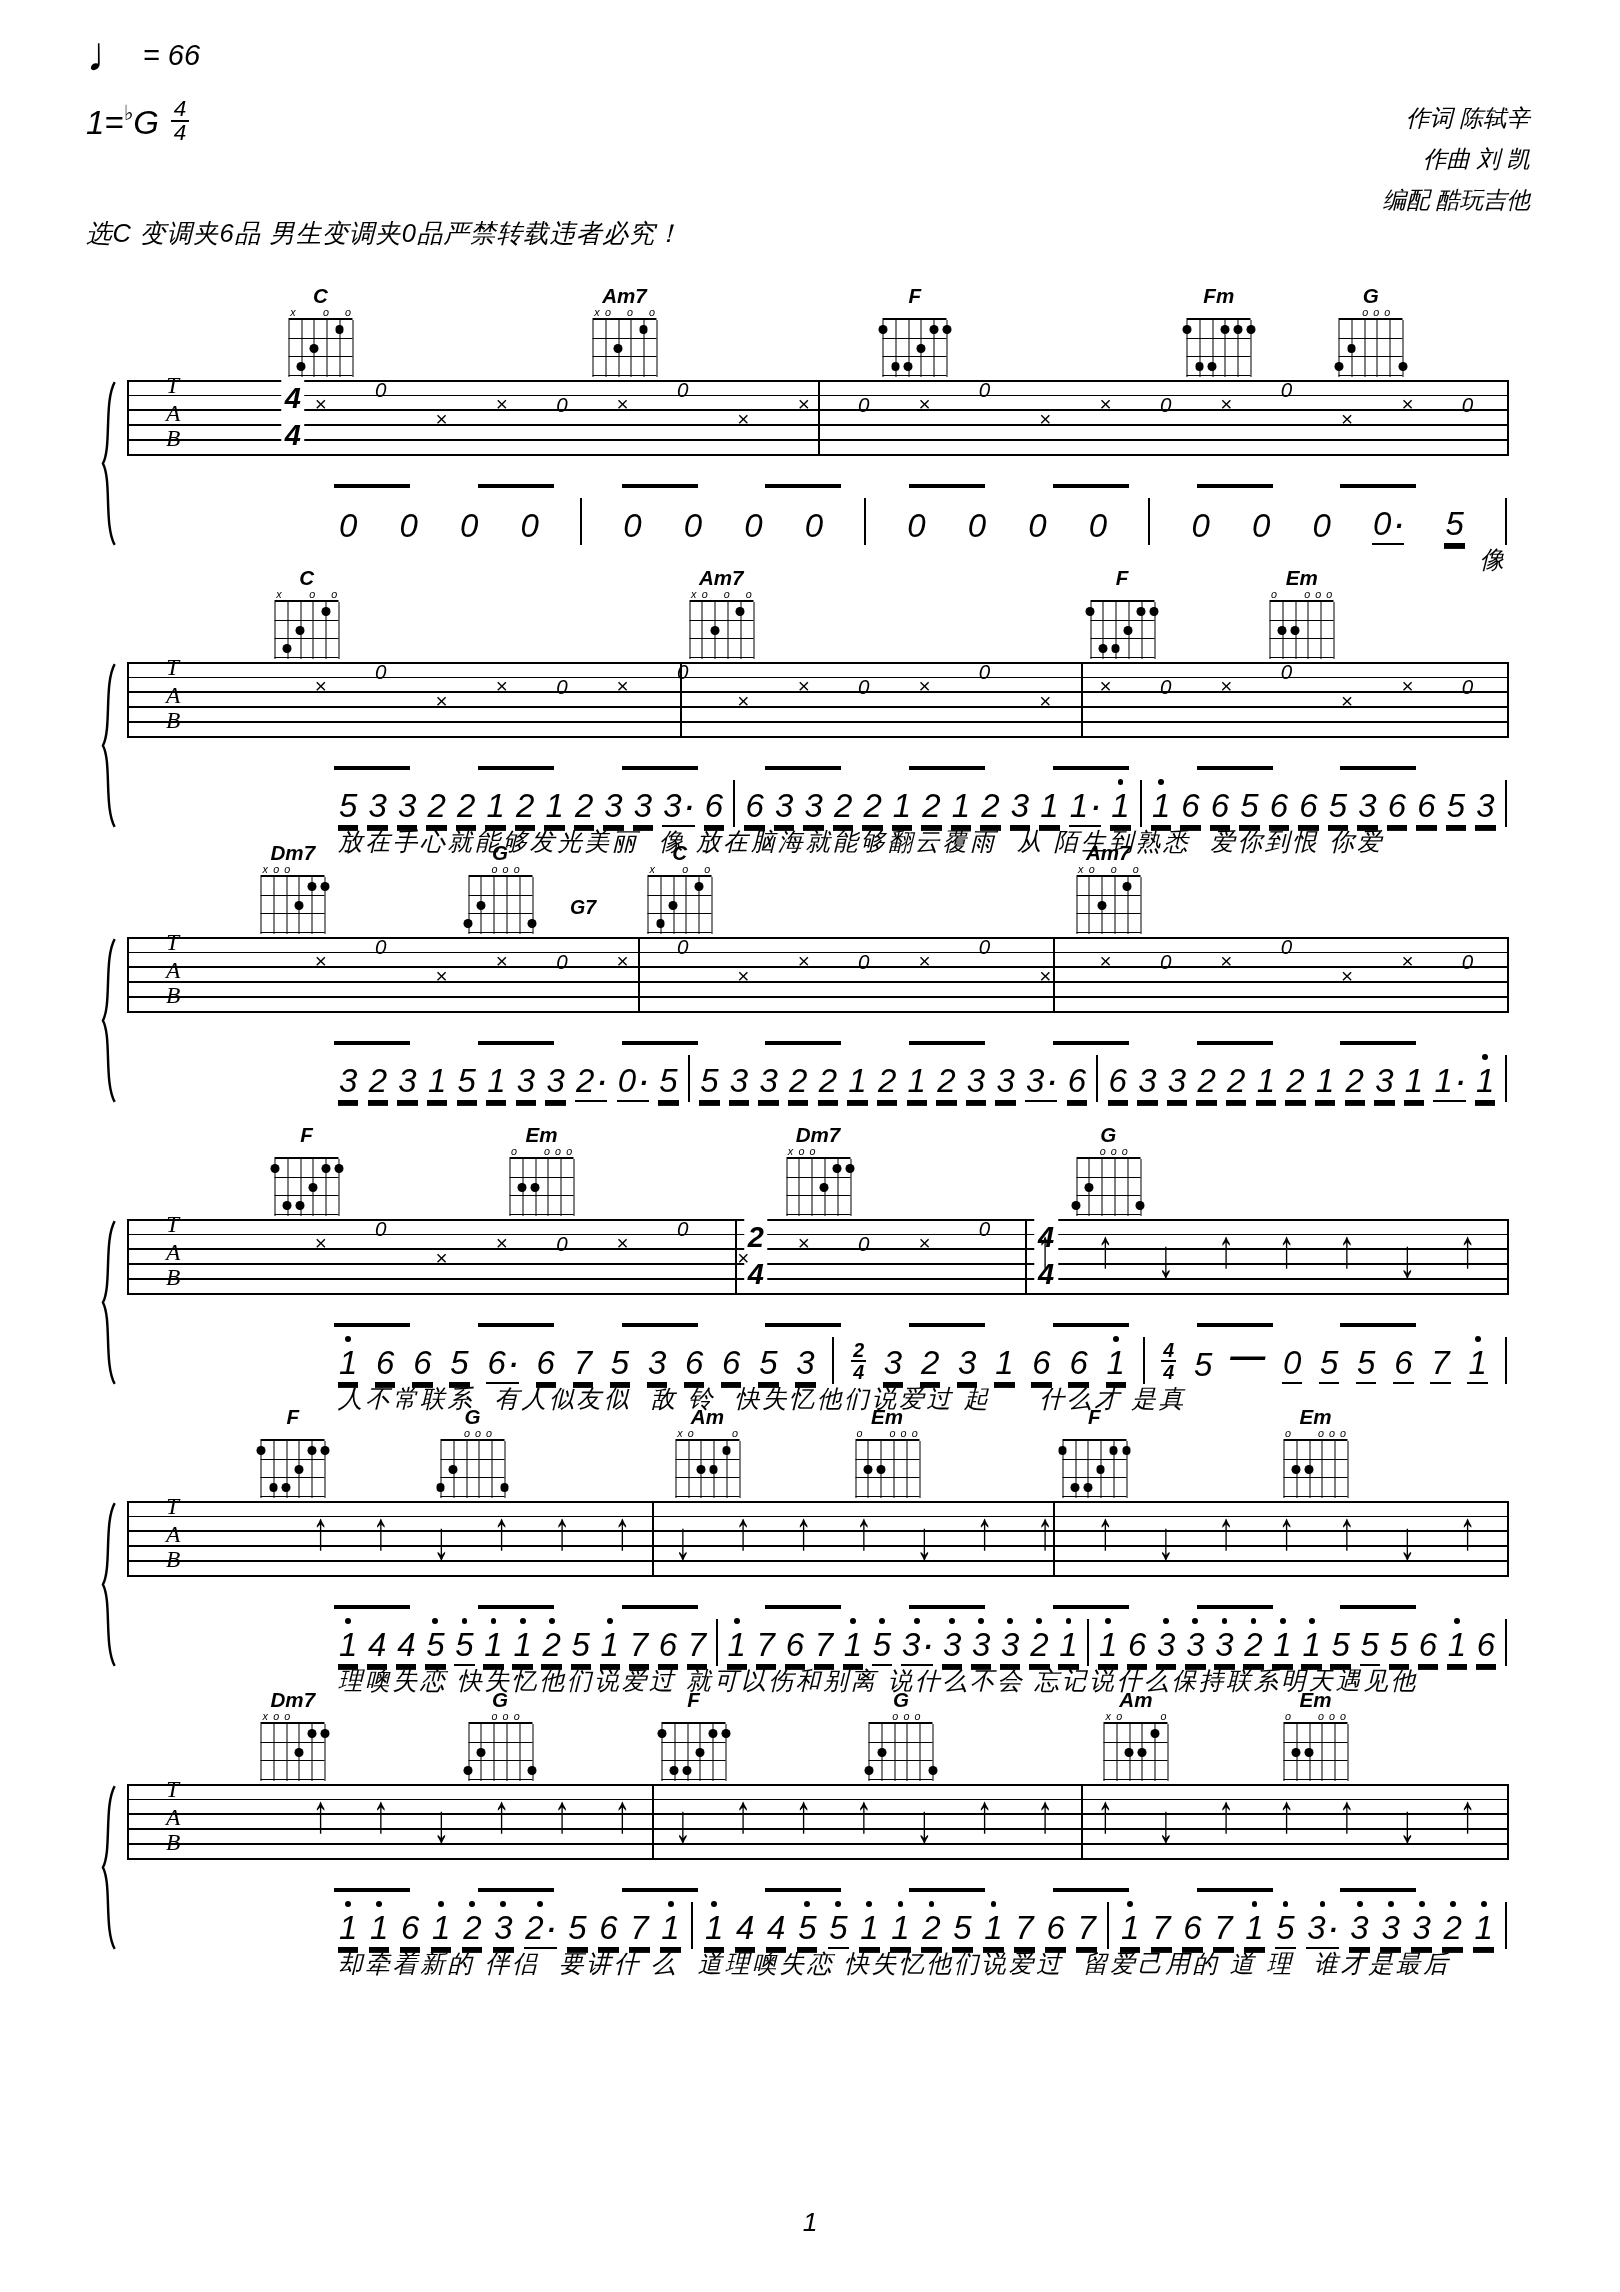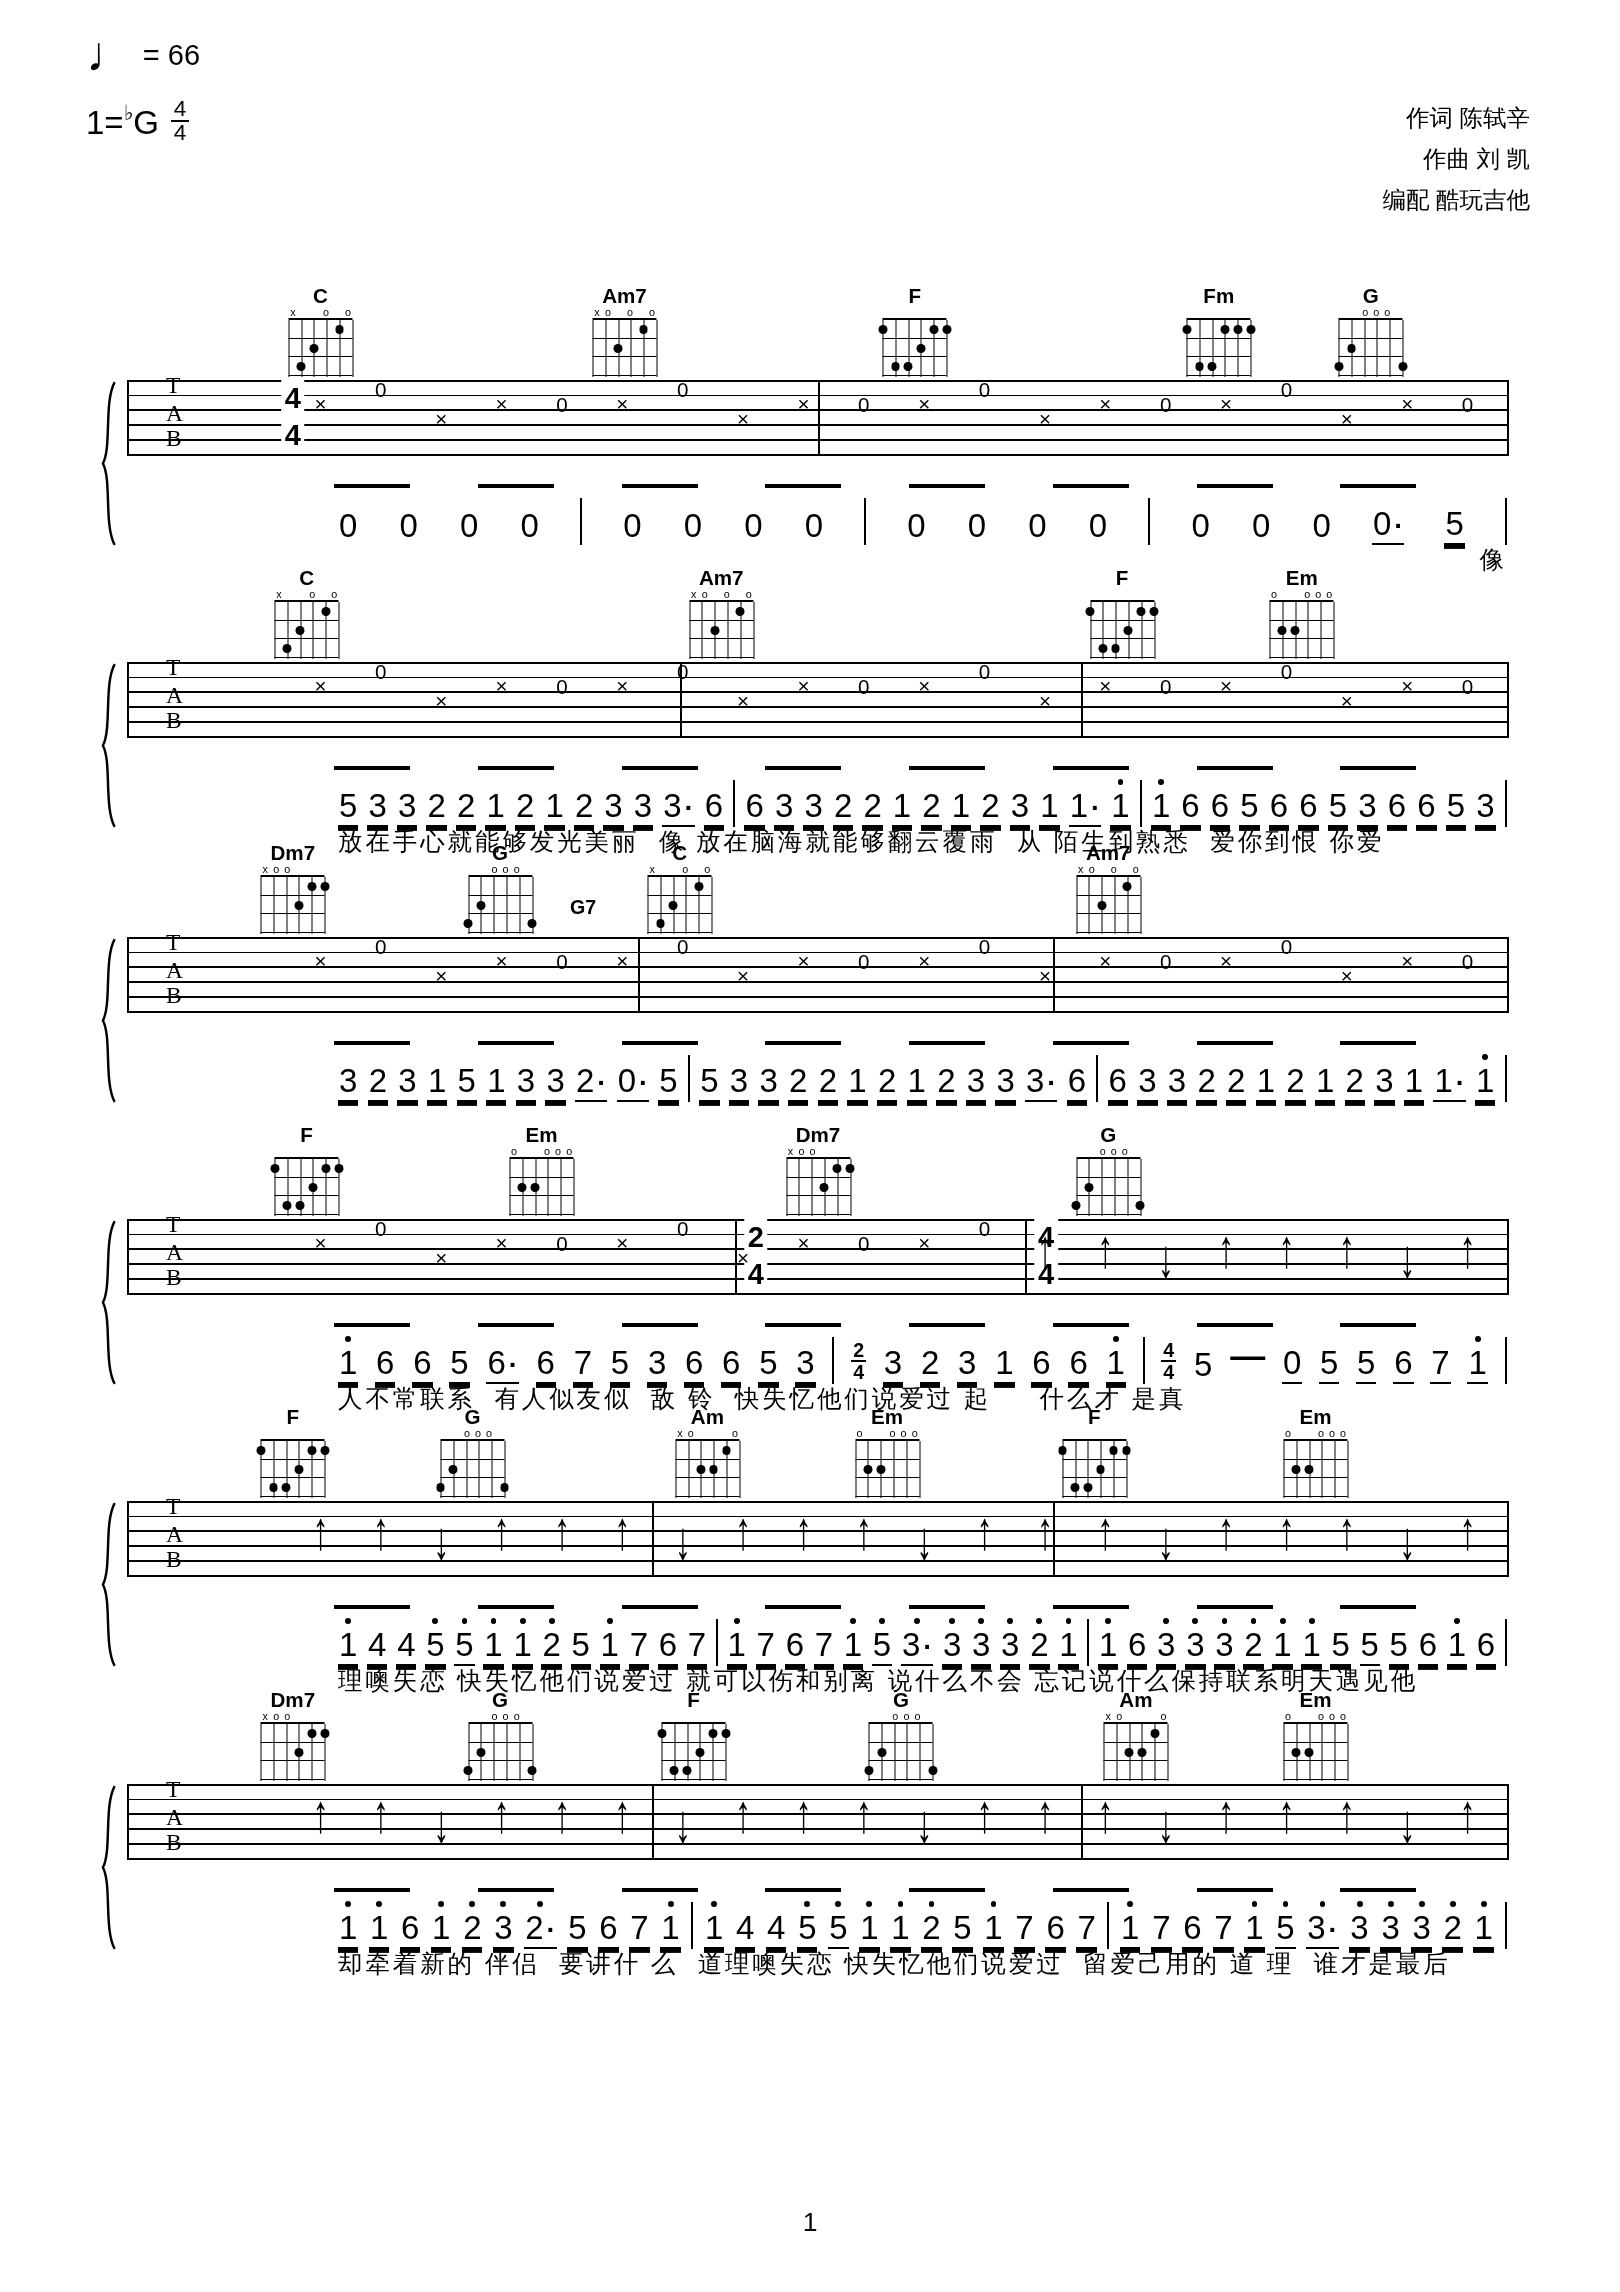--- a/index.html
+++ b/index.html
@@ -1,17 +1,17 @@
 <!DOCTYPE html>
 <html><head>
 <meta charset="utf-8">
 <style>
   html,body{margin:0;padding:0;background:#e8e8e8;}
   .page{position:relative;width:1620px;height:2293px;background:#ffffff;margin:0 auto;
-        font-family:"Liberation Sans","DejaVu Sans",sans-serif;color:#000;overflow:hidden;}
+        font-family:"Liberation Sans","DejaVu Sans",sans-serif;color:#000;overflow:hidden;font-style:italic;}
 
   
   .tempo{position:absolute;left:86px;top:25.5px;font-size:29px;}
   .tempo .q{font-size:49px;vertical-align:-5.9px;margin-right:7.8px;}
   .title{position:absolute;left:0;width:100%;top:35px;text-align:center;font-size:37px;letter-spacing:2.9px;}
   .artist{position:absolute;left:0;width:100%;top:90px;text-align:center;font-size:26.5px;letter-spacing:2px;}
   .keybox{position:absolute;left:86px;top:98px;font-size:33px;}
   .keybox sup{font-size:20.6px;vertical-align:13.7px;}
   .frac{display:inline-block;vertical-align:-5.9px;margin-left:11.8px;text-align:center;font-size:22.5px;line-height:21.6px;}
   .frac div:first-child{border-bottom:2px solid #000;padding:0 2.9px;}
@@ -63,20 +63,21 @@
 
 <div class="page">
 
   <div class="tempo"><span class="q">♩</span><span>=  66</span></div>
 
 
   <div class="keybox">
     <span>1=</span><sup>♭</sup><span>G</span><span class="frac"><div>4</div><div>4</div></span>
   </div>
 
+  <div class="notice">选C 变调夹6品 男生变调夹0品严禁转载违者必究！</div>
 
   <div class="credits">
     <div>作词 陈轼辛</div>
     <div>作曲 刘 凯</div>
     <div>编配 酷玩吉他</div>
   </div>
 
   <main>
       <div class="system" style="top: 286px;">
         <div class="chordrow">

